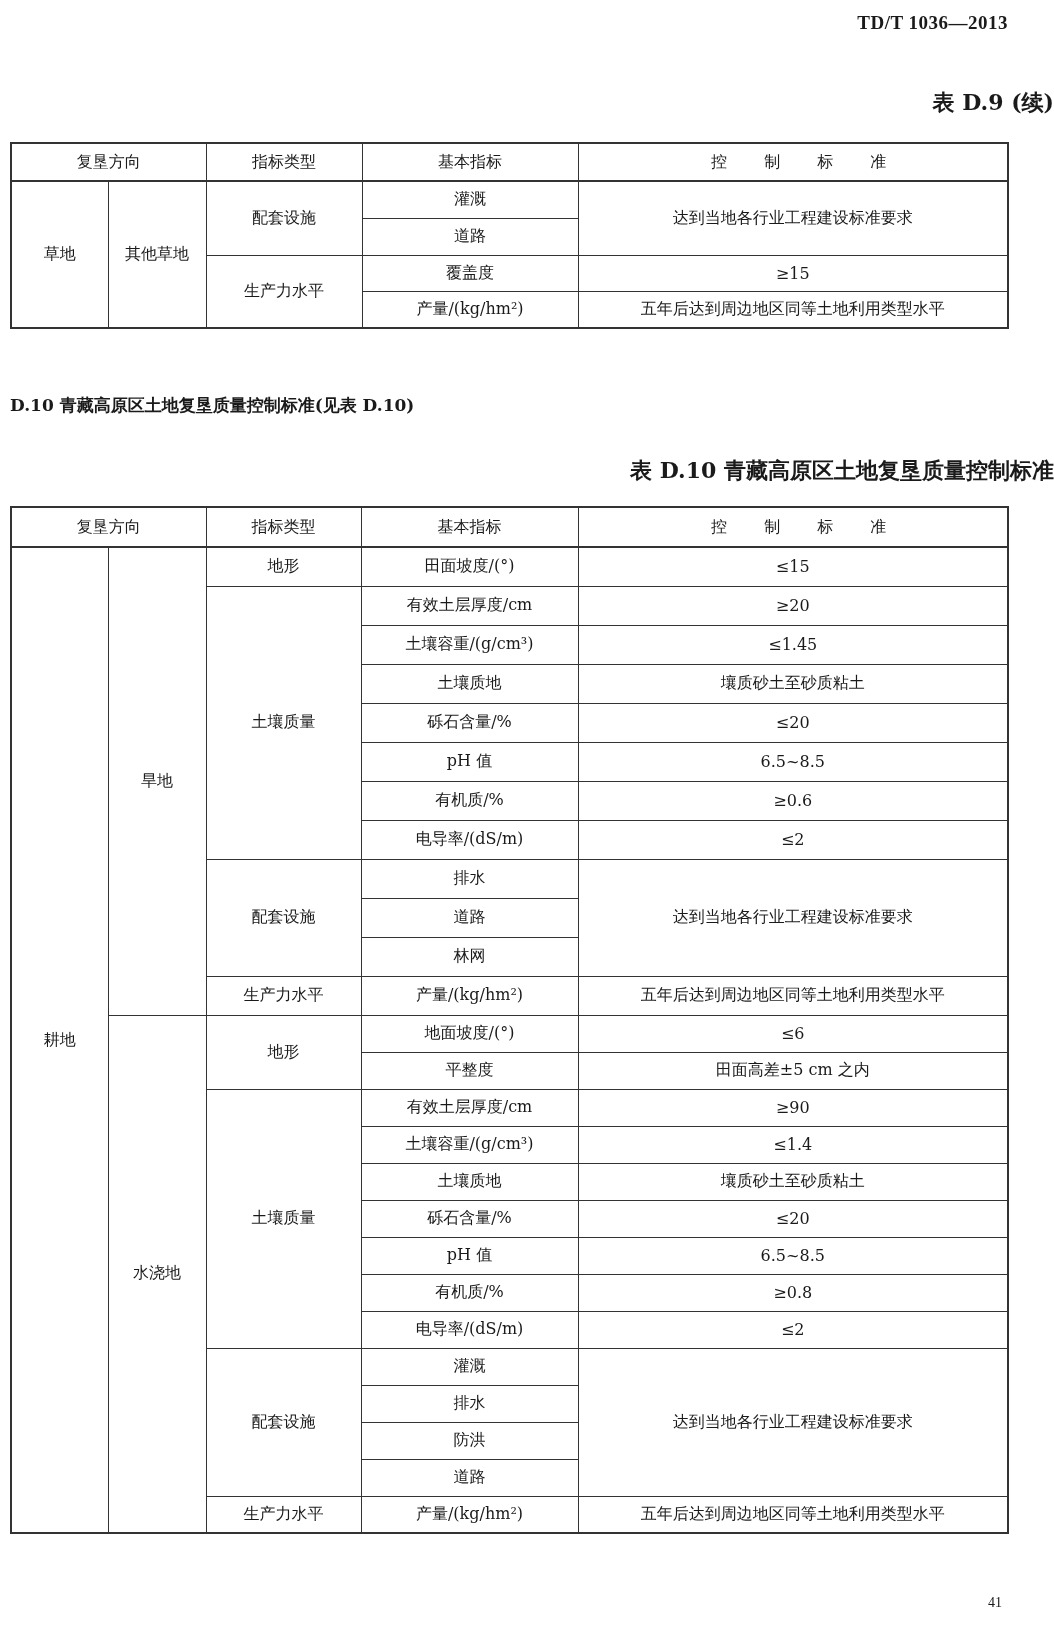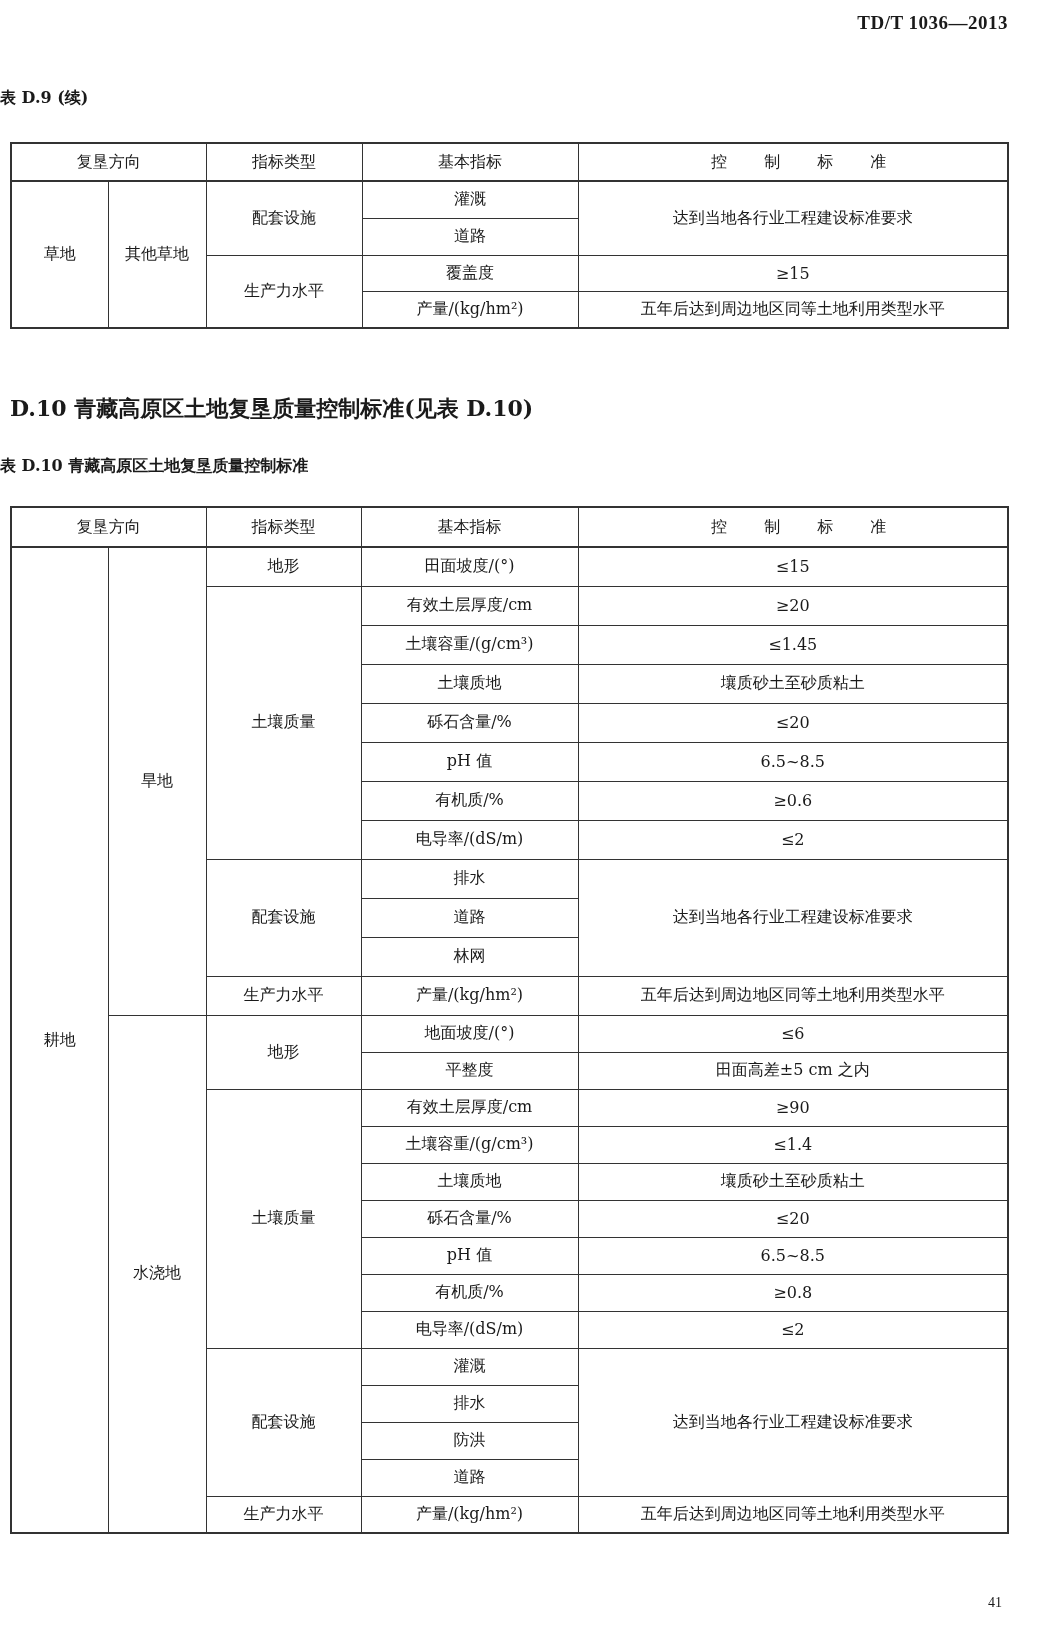--- a/index.html
+++ b/index.html
@@ -1,21 +1,21 @@
 <!DOCTYPE html>
 <html><head>
 <meta charset="utf-8">
 <style>
   html, body { margin:0; padding:0; background:#fff; }
   body { width:1054px; height:1632px; position:relative; overflow:hidden;
          font-family:"DejaVu Serif", "Liberation Serif", serif; color:#1a1a1a; }
   .hdr-code { position:absolute; top:12px; right:46px; font-size:19px; font-weight:bold;
               font-family:"Liberation Serif", serif; letter-spacing:0.5px;margin-left:28px; }
-  .caption { position:absolute; left:0; width:1054px; text-align:left; font-size:16px; font-weight:bold; }
-  .section { position:absolute; left:10px; font-size:22px; font-weight:bold; }
+  .caption { position:absolute; left:0; width:1054px; text-align:right; font-size:22px; font-weight:bold; }
+  .section { position:absolute; left:10px; font-size:17px; font-weight:bold; }
   .pageno { position:absolute; right:52px; top:1595px; font-size:14px; font-family:"Liberation Serif", serif; }
   table { position:absolute; left:10px; border-collapse:collapse; table-layout:fixed; width:997px; }
   td, th { border:1.6px solid #333; text-align:center; vertical-align:middle; font-size:16px;
            font-weight:normal; padding:0; overflow:hidden; white-space:nowrap; }
   thead th { border-bottom:2.4px solid #333; }
   table { border:2.4px solid #333; }
   .cspaced { letter-spacing:16px; padding-left:28px; }
 </style>
 </head>
 <body>

